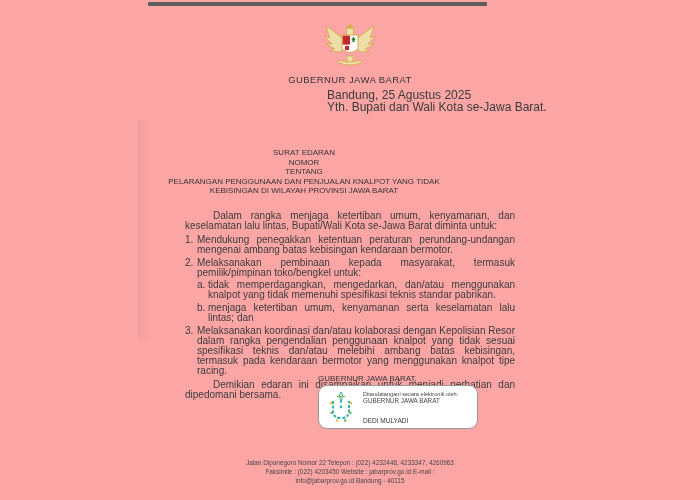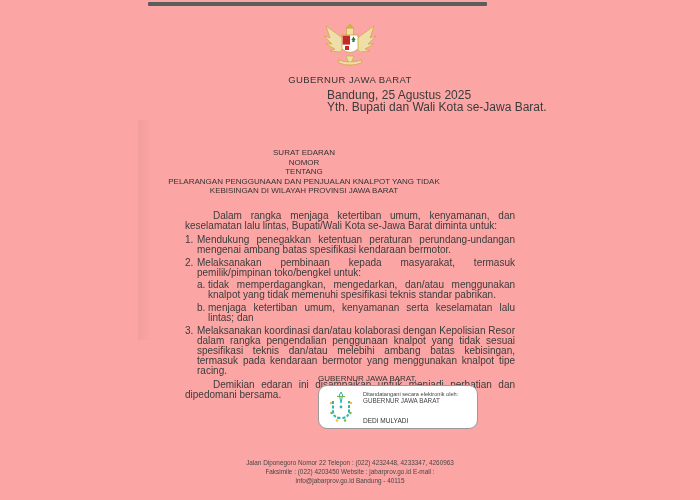--- a/index.html
+++ b/index.html
@@ -100,21 +100,21 @@
     <div>TENTANG</div>
     <div>PELARANGAN PENGGUNAAN DAN PENJUALAN KNALPOT YANG TIDAK</div>
     <div>KEBISINGAN DI WILAYAH PROVINSI JAWA BARAT</div>
   </div>
 
   <div class="bodyblock">
     <p class="para">Dalam rangka menjaga ketertiban umum, kenyamanan, dan keselamatan lalu lintas, Bupati/Wali Kota se-Jawa Barat diminta untuk:</p>
 
     <div class="li">
       <span class="no">1.</span>
-      <span class="txt">Mendukung penegakkan ketentuan peraturan perundang-undangan mengenai ambang batas spesifikasi kendaraan bermotor.</span>
+      <span class="txt">Mendukung penegakkan ketentuan peraturan perundang-undangan mengenai ambang batas kebisingan kendaraan bermotor.</span>
     </div>
 
     <div class="li">
       <span class="no">2.</span>
       <span class="txt">Melaksanakan pembinaan kepada masyarakat, termasuk pemilik/pimpinan toko/bengkel untuk:</span>
     </div>
 
     <div class="subli">
       <span class="no">a.</span>
       <span class="txt">tidak memperdagangkan, mengedarkan, dan/atau menggunakan knalpot yang tidak memenuhi spesifikasi teknis standar pabrikan.</span>

